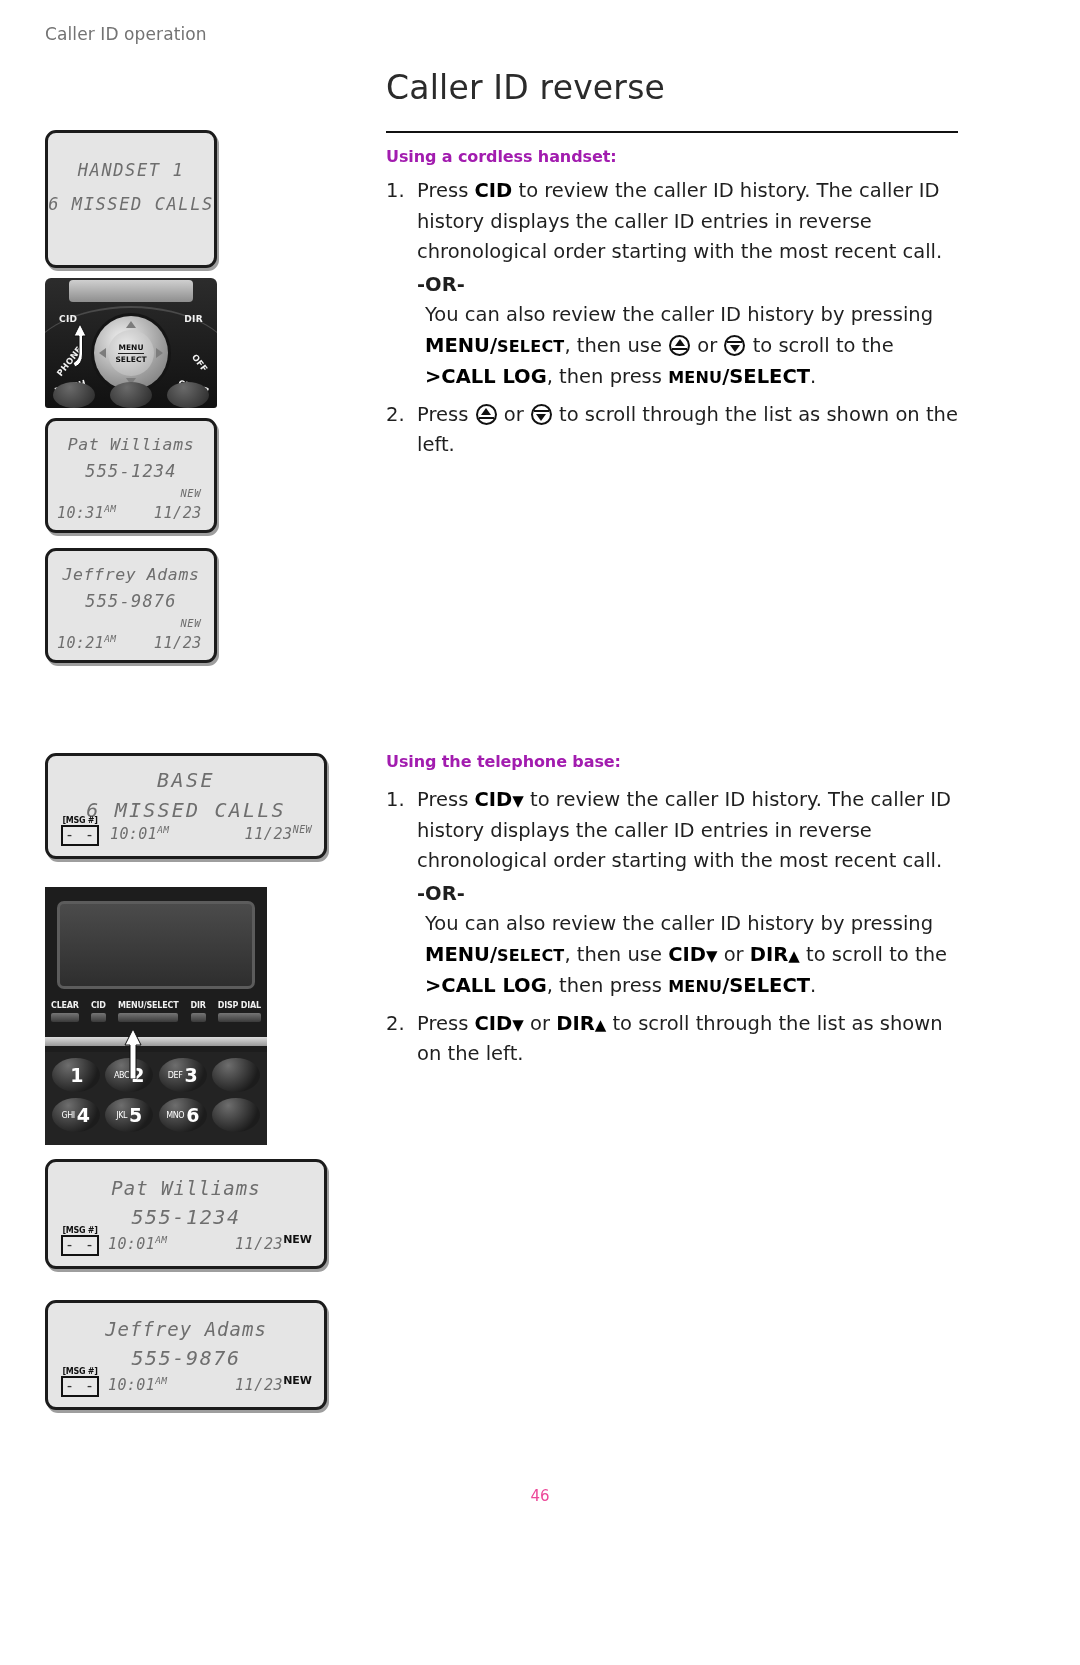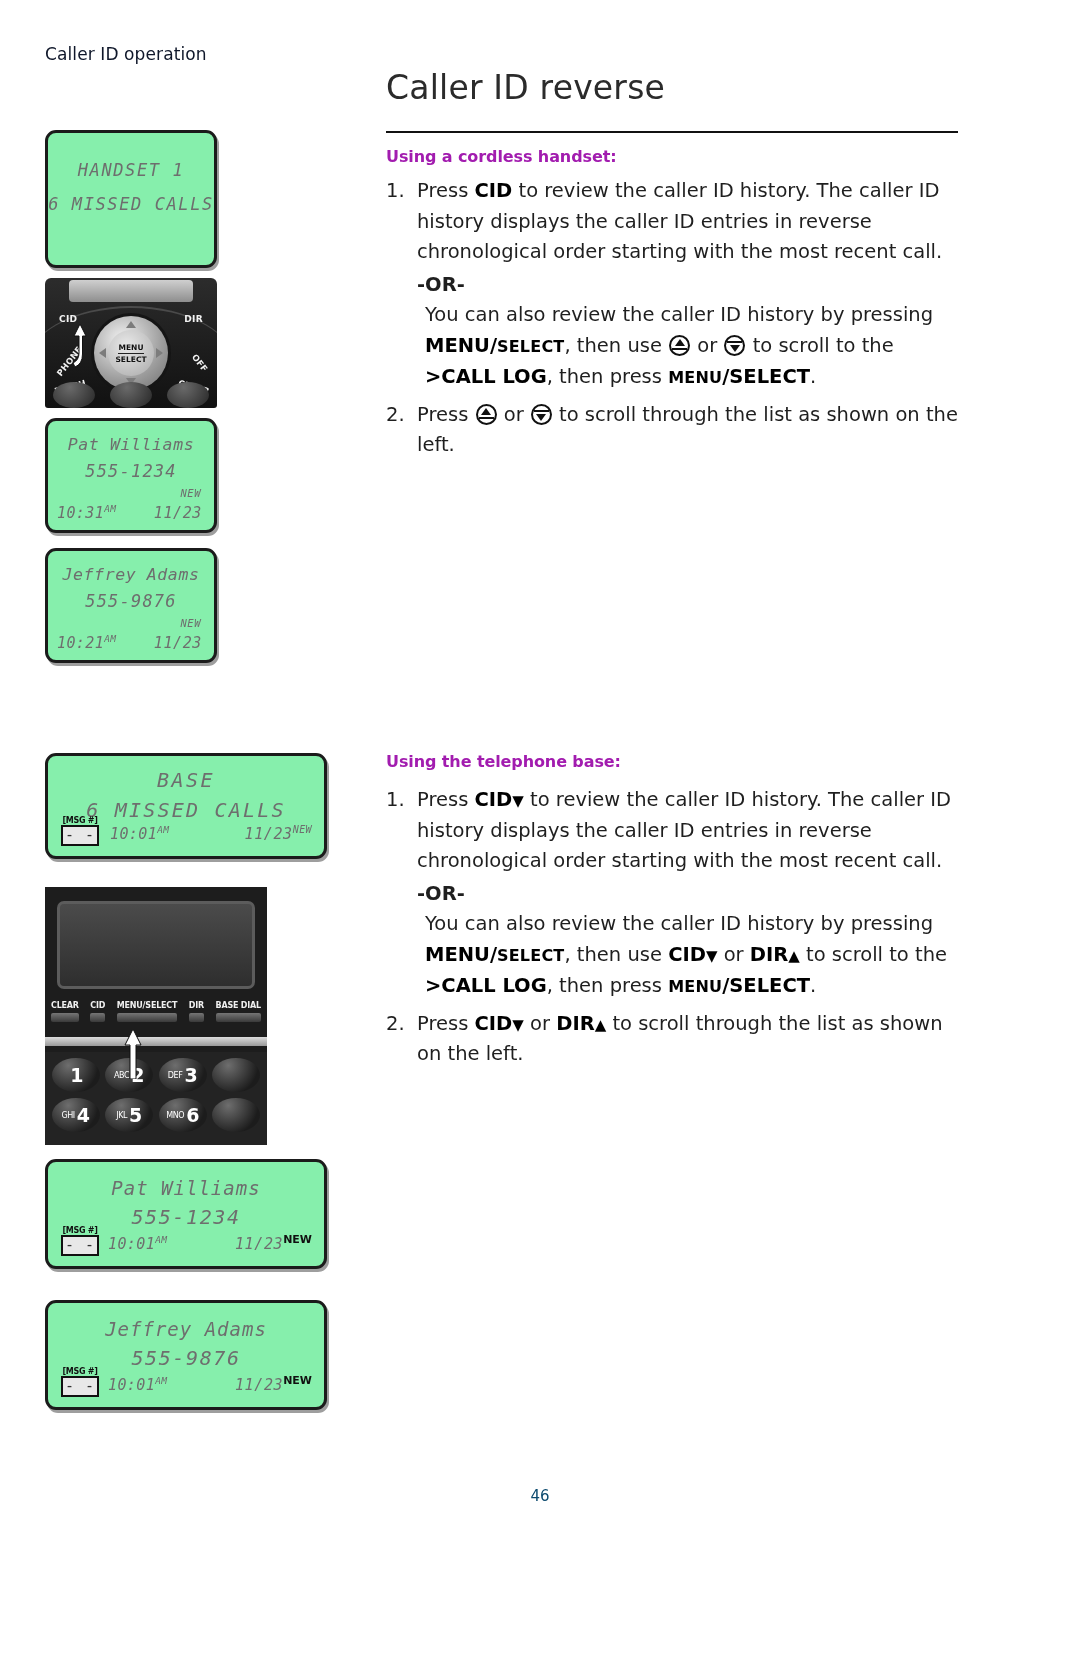--- a/index.html
+++ b/index.html
@@ -11,34 +11,34 @@
     font-family: "DejaVu Sans", sans-serif;
     color: #1a1a1a;
     position: relative;
     overflow: hidden;
   }
 
   
   .running-head {
     position: absolute;
     left: 45px;
-    top: 44px;
+    top: 24px;
     font-size: 17px;
-    color: #0f172a;
+    color: #737373;
     letter-spacing: 0.1px;
   }
 
   
   .page-number {
     position: absolute;
     left: 0; right: 0;
     top: 1487px;
     text-align: center;
     font-size: 15px;
-    color: #0c4a6e;
+    color: #ec4899;
   }
 
   
   .page-title {
     position: absolute;
     left: 386px;
     top: 68px;
     font-size: 33px;
     font-weight: 400;
     color: #2b2b2b;
@@ -154,21 +154,21 @@
     left: 1px; right: 1px;
     height: 2px;
     background: #111;
   }
   .navglyph.up::after { bottom: 4px; }
   .navglyph.down::after { top: 4px; }
 
   
   .lcd {
     position: absolute;
-    background: #86efac;
+    background: #e5e5e5;
     border: 3px solid #1b1b1b;
     border-radius: 11px;
     box-shadow: 2px 3px 0 rgba(0,0,0,0.38);
     font-family: "DejaVu Sans Mono", monospace;
     color: #6e6e6e;
     overflow: hidden;
   }
   .lcd .lcdline {
     text-align: center;
     font-style: italic;
@@ -589,21 +589,21 @@
   </div>
 </div>
 
 <div class="base-photo">
   <div class="bp-screen"></div>
   <div class="bp-keys">
     <div class="bp-key"><span>CLEAR</span><span class="cap"></span></div>
     <div class="bp-key"><span>CID</span><span class="cap"></span></div>
     <div class="bp-key"><span>MENU/SELECT</span><span class="cap"></span></div>
     <div class="bp-key"><span>DIR</span><span class="cap"></span></div>
-    <div class="bp-key"><span>BASE DIAL</span><span class="cap"></span></div>
+    <div class="bp-key"><span>DISP DIAL</span><span class="cap"></span></div>
   </div>
   <div class="bp-band"></div>
   <svg class="bp-uparrow" viewBox="0 0 18 50">
     <path d="M9 0 L17 16 L12 16 L12 50 L6 50 L6 16 L1 16 Z" fill="#ffffff" stroke="#111" stroke-width="1"></path>
   </svg>
   <div class="bp-pad">
 
     <div class="bp-numrow">
       <div class="bp-num">
           <span class="abc"></span>

